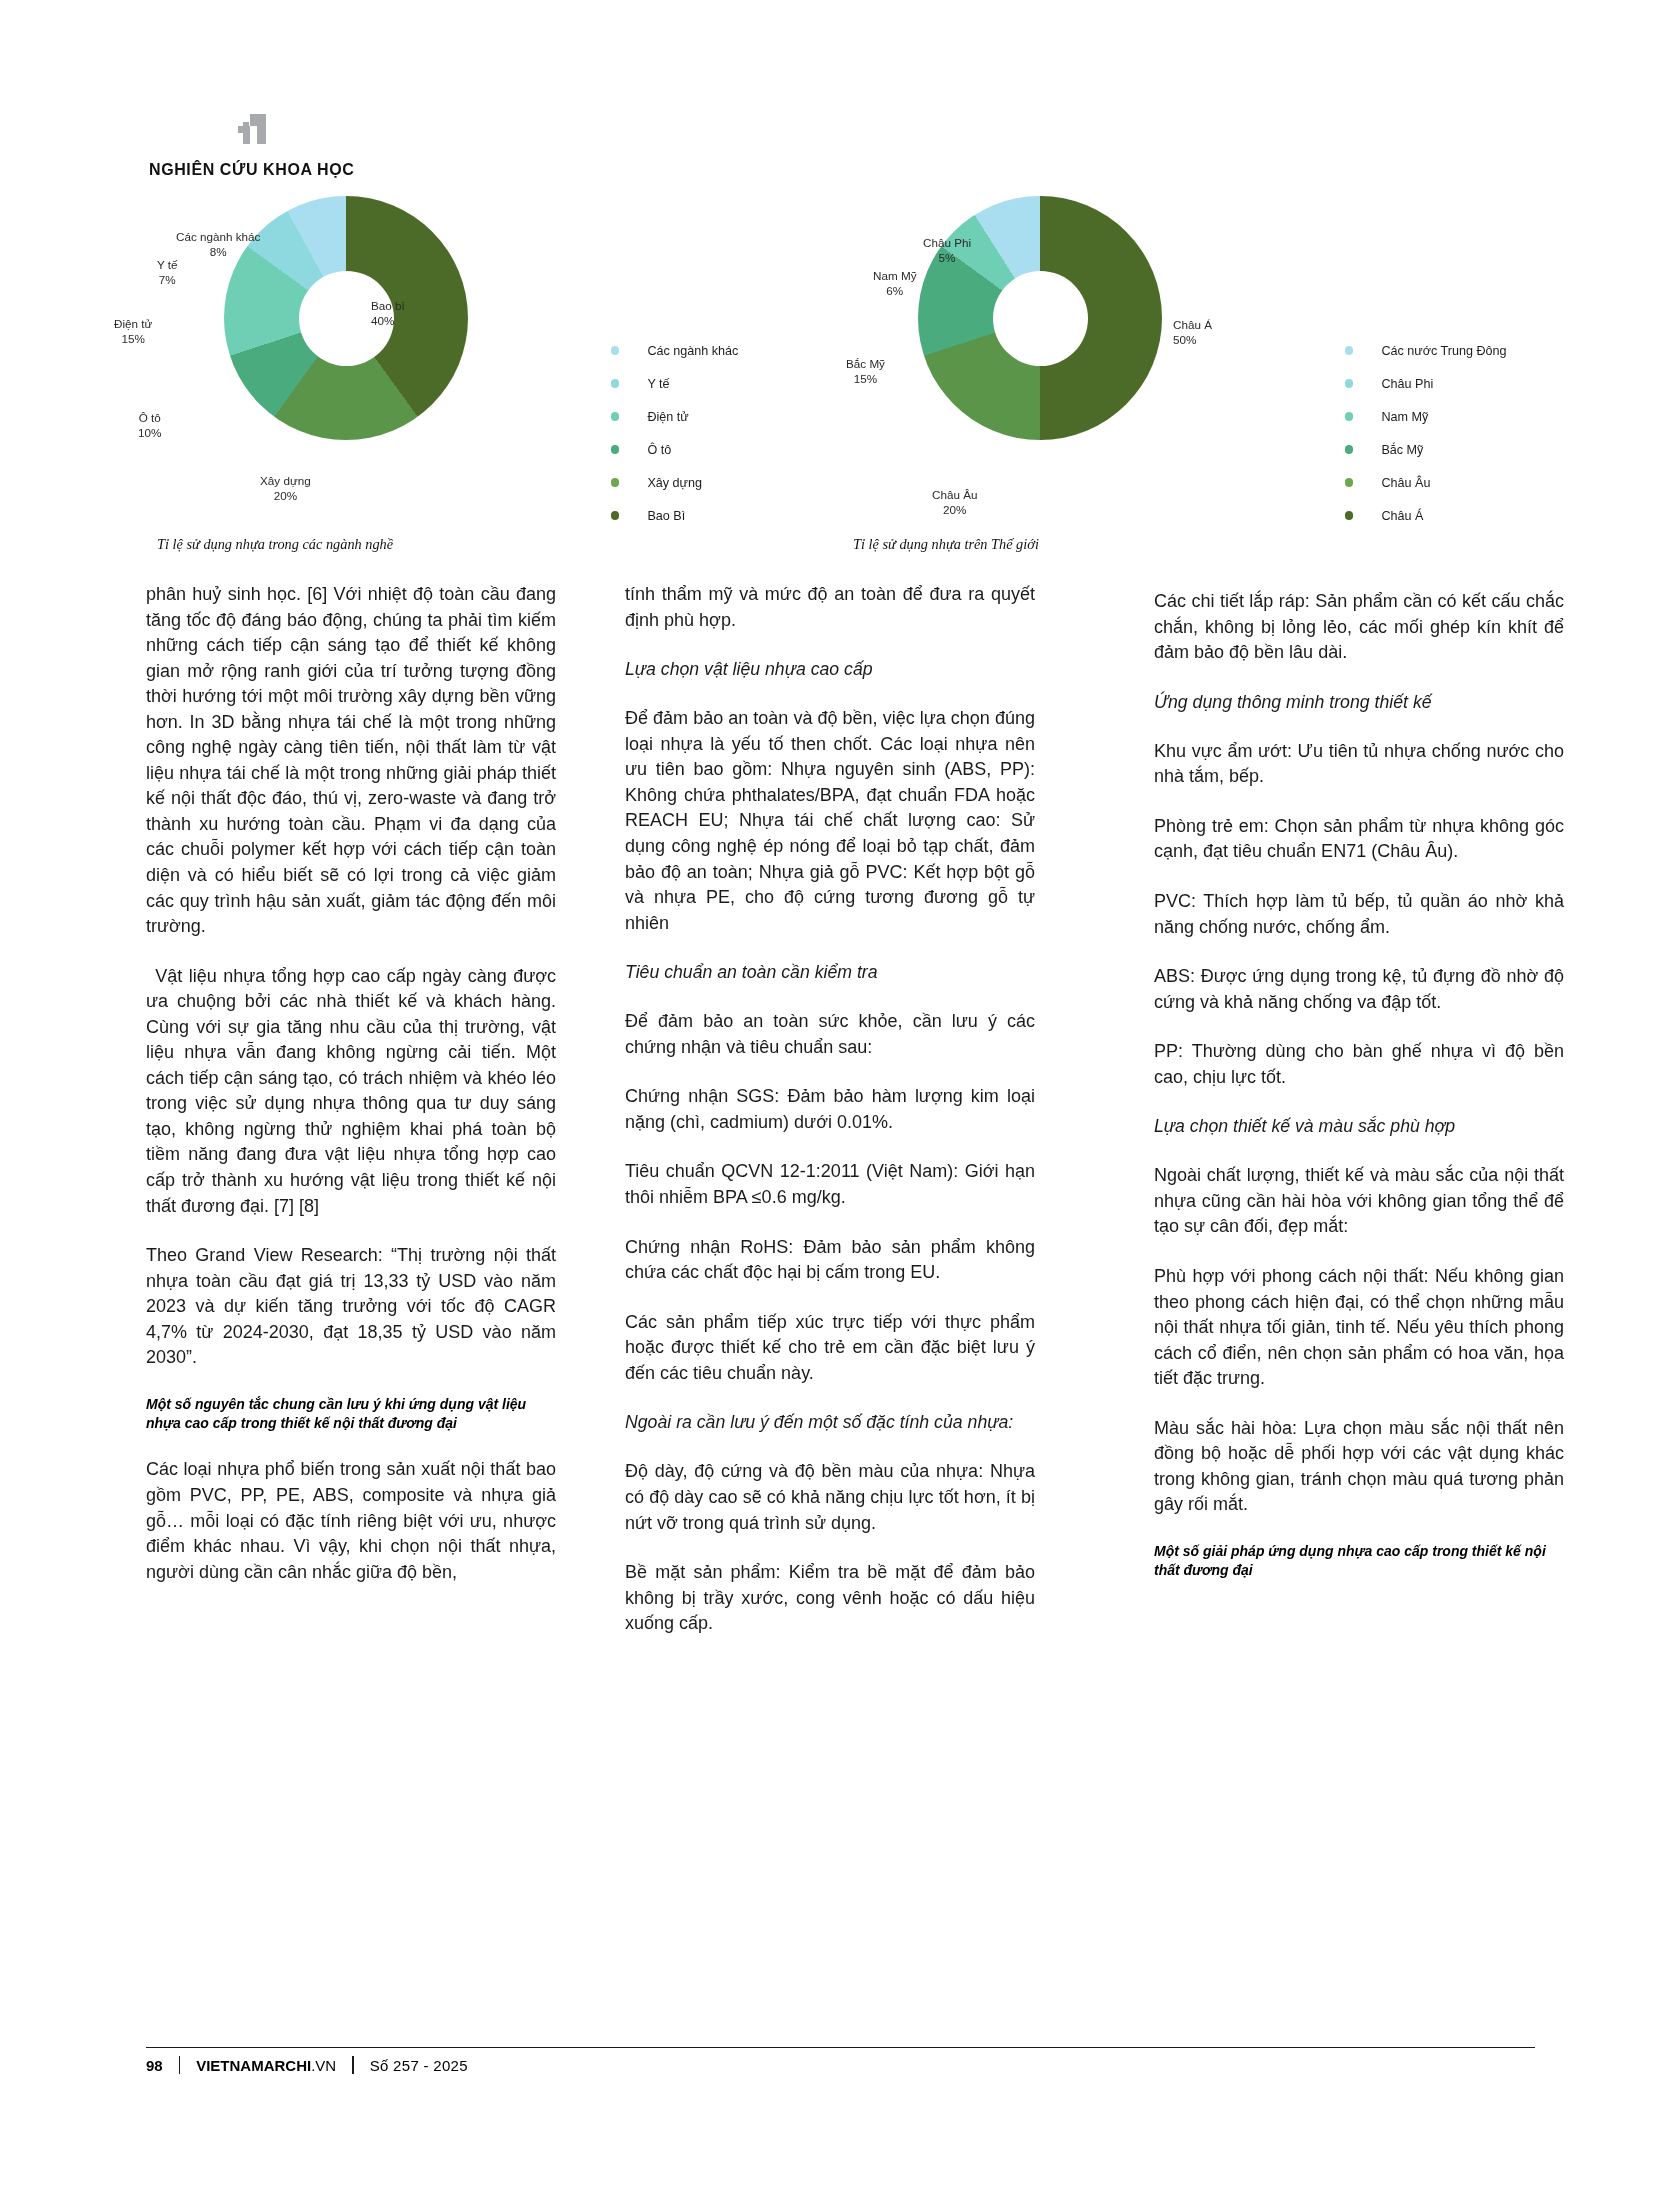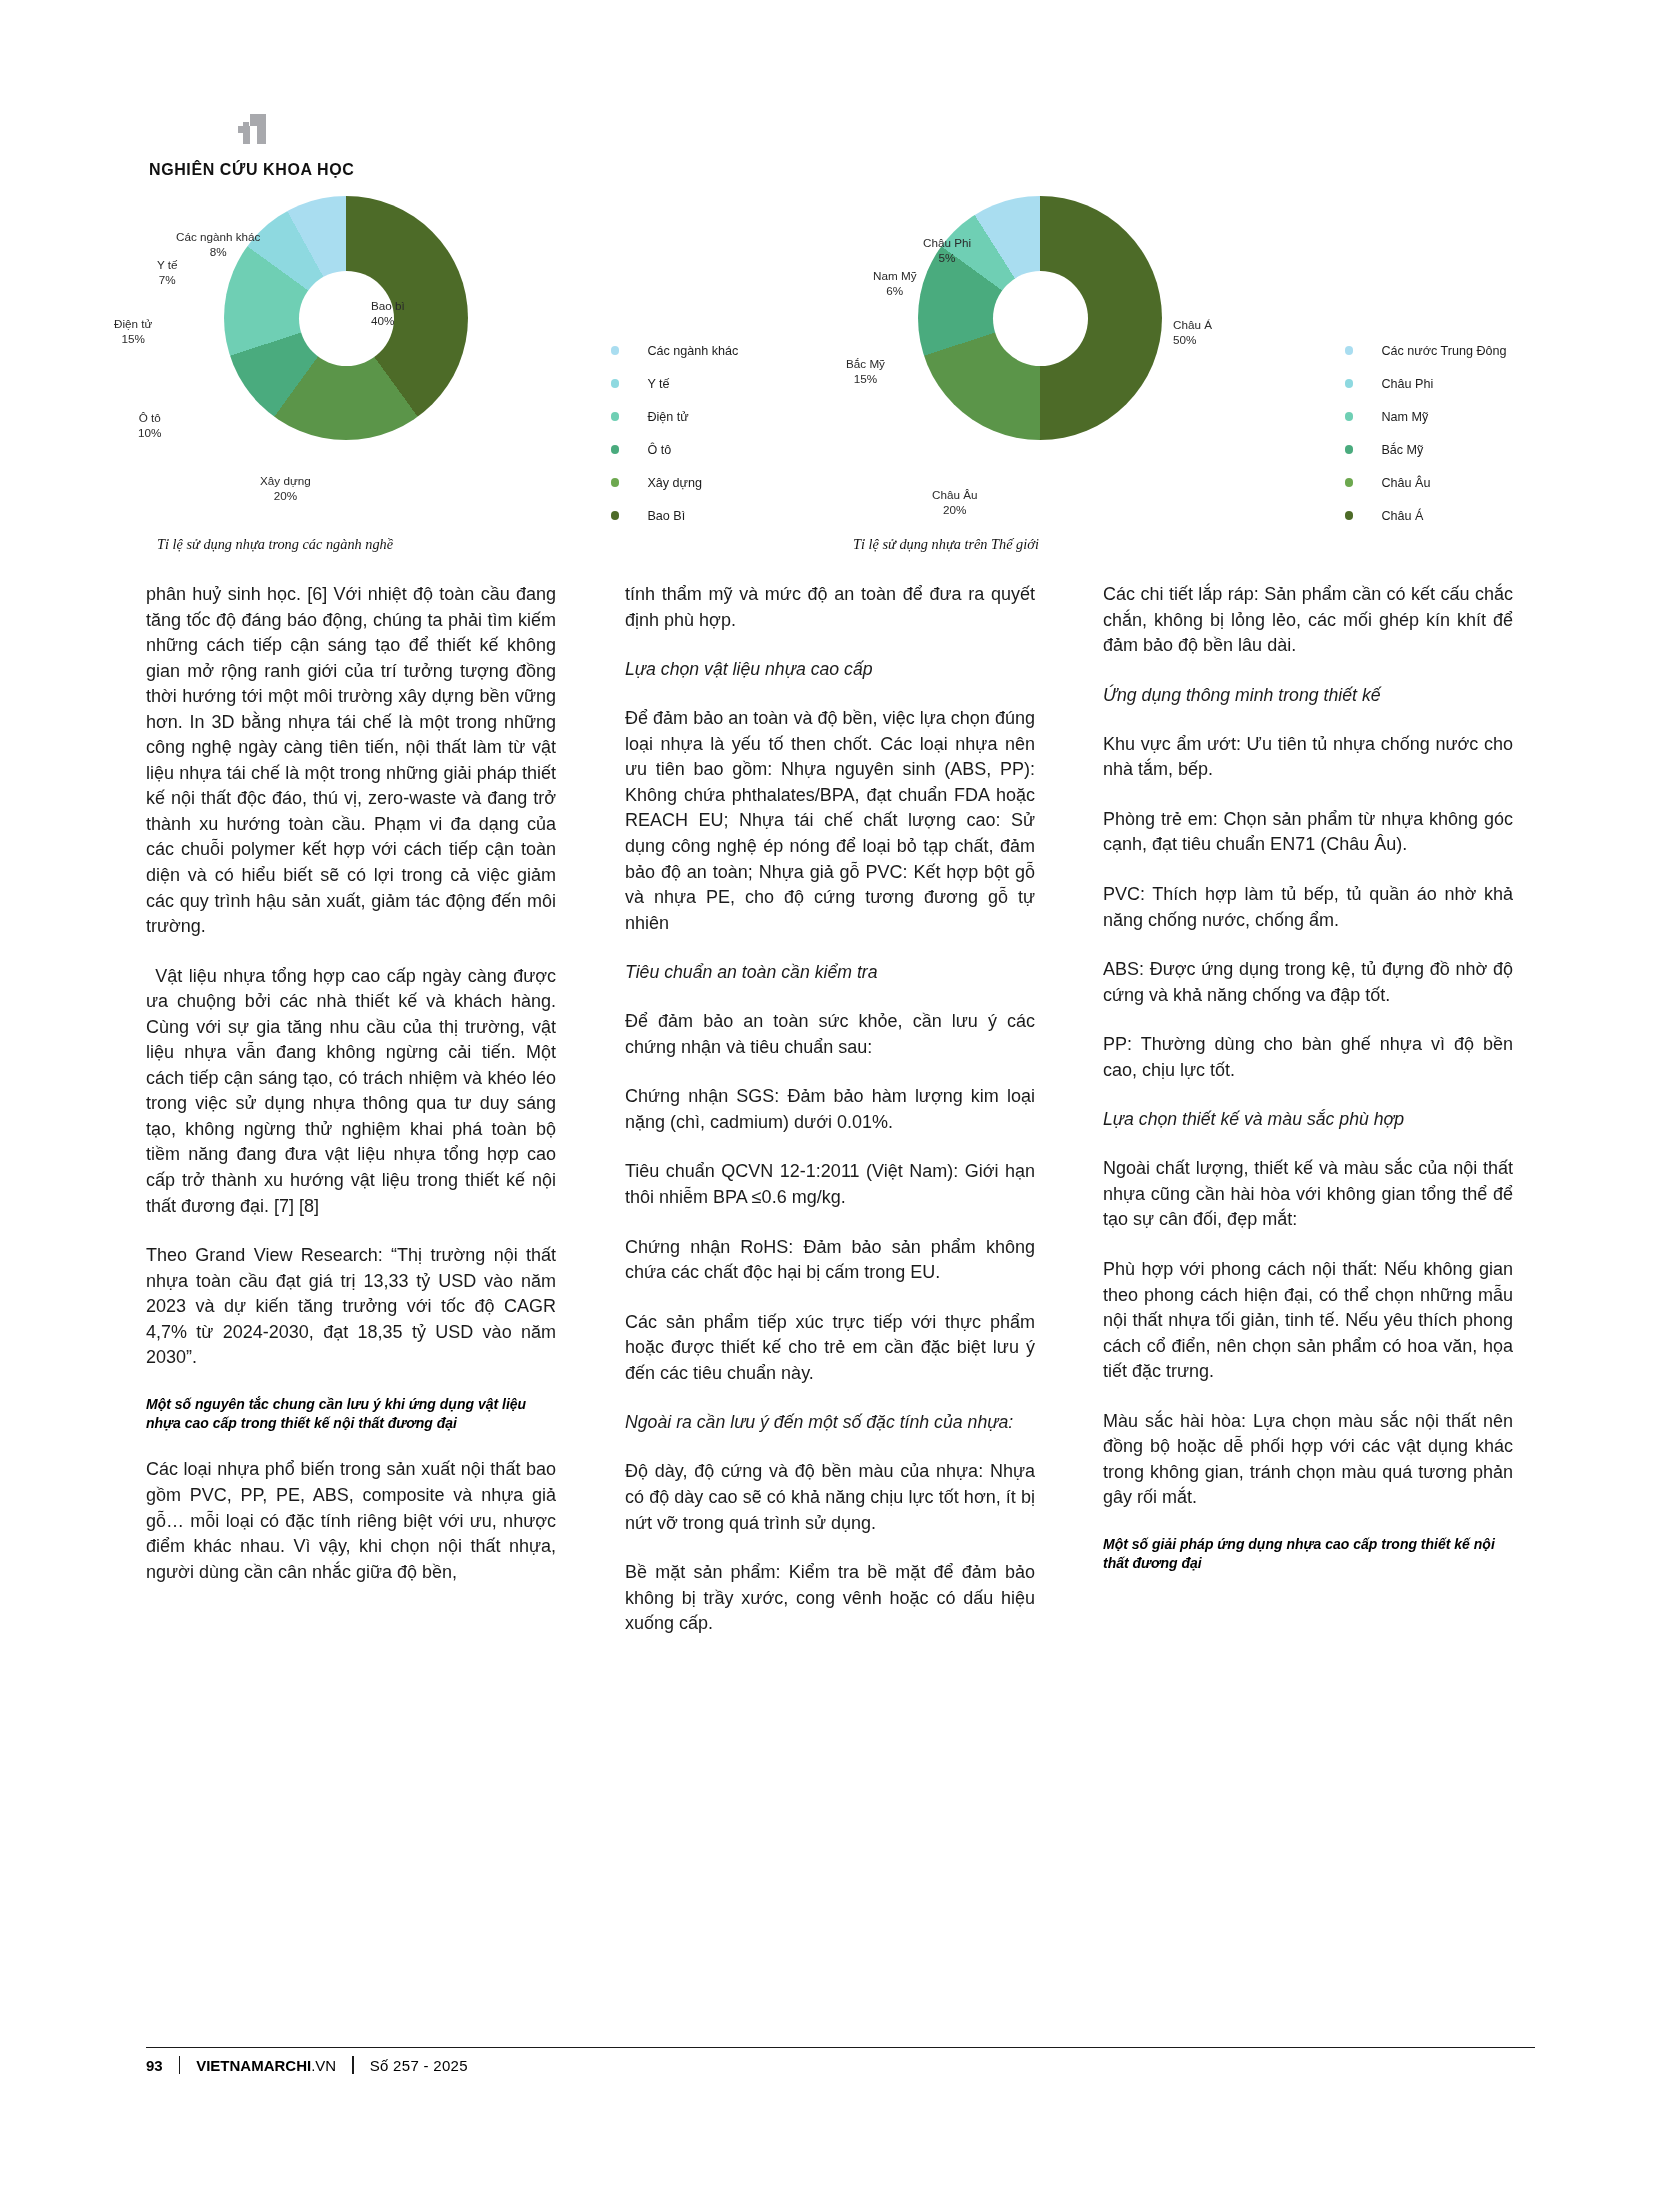--- a/index.html
+++ b/index.html
@@ -25,21 +25,21 @@
   .legend{position:absolute;}
   .legend-row{display:flex;align-items:center;height:33px;}
   .legend-dot{width:8.4px;height:8.4px;border-radius:50%;margin-right:28px;flex:none;}
   .legend-label{font-size:12.6px;color:#1c1c1c;white-space:nowrap;}
 
   .caption{position:absolute;font-size:15.4px;font-style:italic;color:#111;white-space:nowrap;
            font-family:"Liberation Serif",serif;transform:scaleX(.93);transform-origin:left center;}
 
   
   .col{position:absolute;top:582px;width:410px;}
-  .col1{left:146px;} .col2{left:625px;} .col3{left:1103px;}
+  .col1{left:146px;} .col2{left:625px;} .col3{left:1154px;margin-top:7px;}
   p.body{margin:0 0 24px 0;font-size:18px;line-height:1.42;text-align:justify;
          font-weight:300;color:#1b1b1b;-webkit-font-smoothing:antialiased;}
   p.body.indent{text-indent:9.3px;}
   p.sub{margin:0 0 24px 0;font-size:17.7px;line-height:1.42;font-style:italic;font-weight:300;color:#1b1b1b;}
   p.head{margin:0 0 24px 0;font-size:14px;line-height:1.38;font-style:italic;font-weight:700;color:#000;}
 
   
   .footer{position:absolute;left:146px;top:2047px;width:1389px;border-top:1.4px solid #1a1a1a;padding-top:8.4px;
           display:flex;align-items:center;}
   .pg-num{font-size:15px;font-weight:700;color:#000;padding-right:16px;}
@@ -225,21 +225,21 @@
     <p class="body">ABS: Được ứng dụng trong kệ, tủ đựng đồ nhờ độ cứng và khả năng chống va đập tốt.</p>
     <p class="body">PP: Thường dùng cho bàn ghế nhựa vì độ bền cao, chịu lực tốt.</p>
     <p class="sub">Lựa chọn thiết kế và màu sắc phù hợp</p>
     <p class="body">Ngoài chất lượng, thiết kế và màu sắc của nội thất nhựa cũng cần hài hòa với không gian tổng thể để tạo sự cân đối, đẹp mắt:</p>
     <p class="body">Phù hợp với phong cách nội thất: Nếu không gian theo phong cách hiện đại, có thể chọn những mẫu nội thất nhựa tối giản, tinh tế. Nếu yêu thích phong cách cổ điển, nên chọn sản phẩm có hoa văn, họa tiết đặc trưng.</p>
     <p class="body">Màu sắc hài hòa: Lựa chọn màu sắc nội thất nên đồng bộ hoặc dễ phối hợp với các vật dụng khác trong không gian, tránh chọn màu quá tương phản gây rối mắt.</p>
     <p class="head">Một số giải pháp ứng dụng nhựa cao cấp trong thiết kế nội thất đương đại</p>
   </div>
 
   <div class="footer">
-    <span class="pg-num">93</span>
+    <span class="pg-num">98</span>
     <span class="fdiv"></span>
     <span class="fbrand"><b>VIETNAMARCHI</b><span>.VN</span></span>
     <span class="fdiv"></span>
     <span class="fissue">Số 257 - 2025</span>
   </div>
 
 </div>
 
 
 </body></html>

